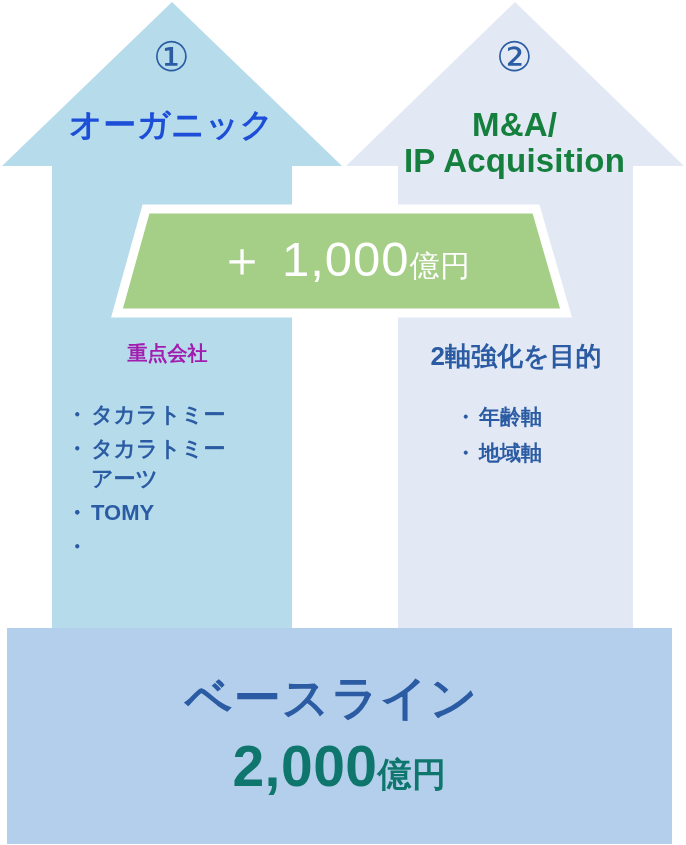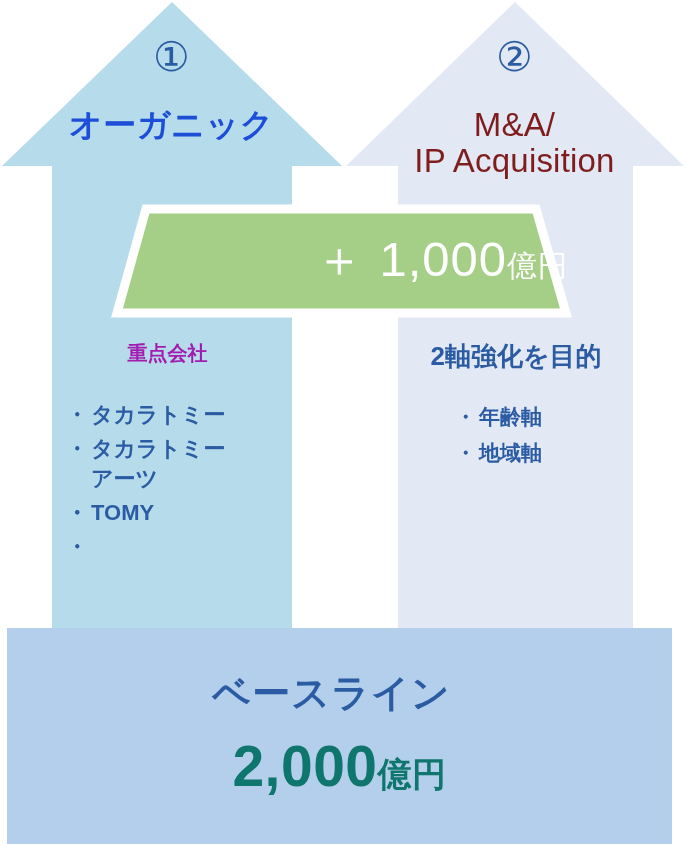--- a/index.html
+++ b/index.html
@@ -62,34 +62,33 @@
   #label1 {
     left: 0; top: 107px; width: 343px;
     font-size: 33px;
     font-weight: 700;
     letter-spacing: 0.5px;
     color: #1d4ed8;
   }
   #label2 {
     left: 343px; top: 107px; width: 343px;
     font-size: 33px;
-    font-weight: 400;
+    font-weight: 700;
     letter-spacing: 0.2px;
-    color: #7f1d1d;
+    color: #15803d;
     line-height: 1.08;
   }
 
   
   #banner-text {
     left: 120px; top: 232px; width: 448px;
     color: #ffffff;
     font-size: 49px;
     font-weight: 400;
     letter-spacing: 1px;
-    text-align: right;
   }
   #banner-text .unit {
     font-size: 30px;
     font-weight: 400;
     letter-spacing: 0.5px;
   }
 
   
   #head-left {
     left: 40px; top: 342px; width: 255px;
@@ -140,21 +139,21 @@
     line-height: 1.42;
   }
   #bullets-right li {
     padding-left: 24px;
     margin-bottom: 6px;
   }
 
   
   #baseline-label {
     left: 7px; top: 672px; width: 649px;
-    font-size: 38px;
+    font-size: 47px;
     font-weight: 700;
     color: #2b5ca3;
     letter-spacing: 1px;
   }
   #baseline-value {
     left: 7px; top: 735px; width: 665px;
     font-size: 57px;
     font-weight: 700;
     color: #0f766e;
     letter-spacing: 0.5px;

